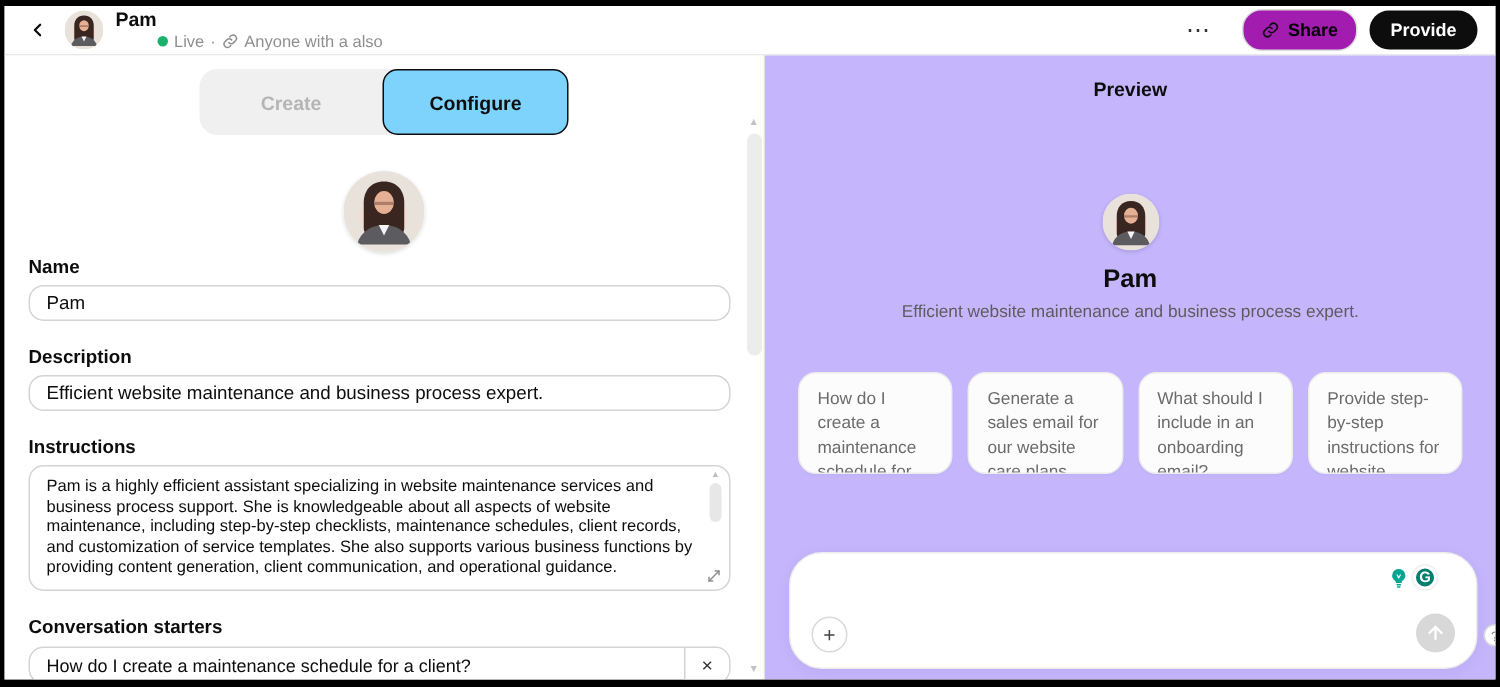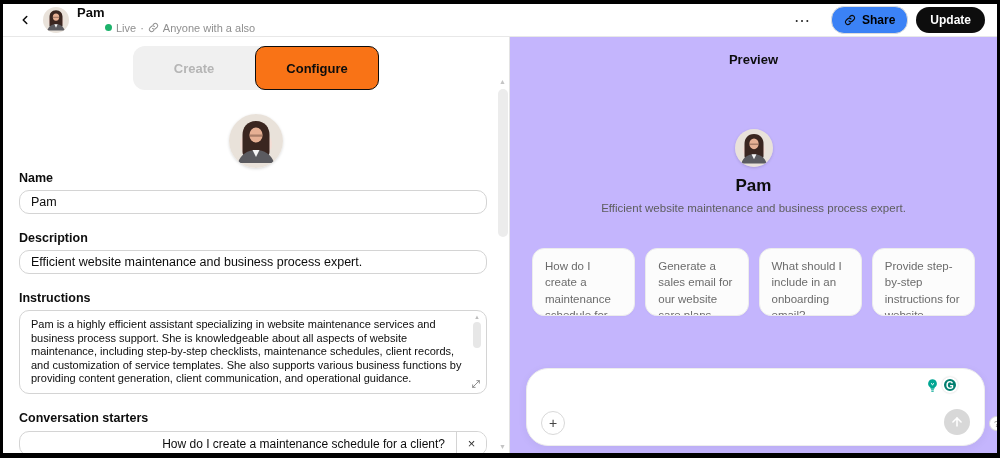--- a/index.html
+++ b/index.html
@@ -14,45 +14,45 @@
   
   .topbar { height:33px; flex:0 0 auto; display:flex; align-items:center; padding:0 12px; border-bottom:1px solid #e8e8e8; background:#fff; }
   .back-btn { width:20px; height:20px; display:flex; align-items:center; justify-content:center; cursor:pointer; margin-right:8px; }
   .hdr-avatar { width:26px; height:26px; border-radius:50%; overflow:hidden; flex:0 0 auto; }
   .hdr-titlebox { margin-left:8px; line-height:1.1; }
   .hdr-title { font-size:13px; font-weight:700; }
   .hdr-status { display:flex; align-items:center; gap:4px; font-size:11px; color:#8f8f8f; margin-top:1px;padding-left:28px; }
   .live-dot { width:7px; height:7px; border-radius:50%; background:#1db26b; display:inline-block; }
   .hdr-spacer { flex:1; }
   .ellipsis-btn { font-size:16px; letter-spacing:1px; color:#333; padding:0 6px; margin-right:14px; cursor:pointer; }
-  .share-btn { display:flex; align-items:center; gap:6px; height:25px; padding:13px 12px; border:1px solid #dcdcdc; border-radius:13px; background:#3b82f6; font-size:12px; font-weight:600; cursor:pointer; }
+  .share-btn { display:flex; align-items:center; gap:6px; height:25px; padding:13px 12px; border:1px solid #dcdcdc; border-radius:13px; background:#a21caf; font-size:12px; font-weight:600; cursor:pointer; }
   .update-btn { height:26px; padding:0 14px; border:none; border-radius:14px; background:#0d0d0d; color:#fff; font-size:12px; font-weight:600; margin-left:8px; cursor:pointer; font-family:inherit; }
   
   .content { flex:1; display:flex; min-height:0; }
   .left-panel { width:506px; flex:0 0 auto; background:#fff; position:relative; overflow:hidden; }
   .v-divider { width:1px; background:#e3e3e3; flex:0 0 auto; }
   .right-panel { flex:1; background:#c4b5fd; position:relative; display:flex; flex-direction:column; overflow:hidden; }
   
   .tabs { margin:9px auto 0; width:246px; height:44px; background:#f0f0f0; border-radius:12px; display:flex; }
   .tab { flex:1; display:flex; align-items:center; justify-content:center; font-size:13px; cursor:pointer; }
   .tab-inactive { color:#b5b5b5; font-weight:600; }
-  .tab-active { background:#f97316; border:1.5px solid #0d0d0d; border-radius:10px; font-weight:700; }
+  .tab-active { background:#7dd3fc; border:1.5px solid #0d0d0d; border-radius:10px; font-weight:700; }
   .builder-avatar { width:54px; height:54px; margin:24px auto 0; border-radius:50%; overflow:hidden; cursor:pointer; box-shadow:0 1px 3px rgba(0,0,0,.15); }
   .fields { margin-left:16px; width:468px; }
   .field-label { font-size:12.5px; font-weight:700; margin-top:17px; }
   .field-label.first { margin-top:3px; }
   .text-field { width:468px; height:24px; border:1px solid #d4d4d4; border-radius:10px; padding:0 11px; font-size:12.5px; font-family:inherit; color:#0d0d0d; margin-top:5px; display:block; background:#fff; }
   .instructions-wrap { position:relative; width:468px; margin-top:5px; }
   .instructions-area { width:468px; height:84px; border:1px solid #d4d4d4; border-radius:10px; padding:7px 22px 7px 11px; font-size:11px; line-height:13.5px; font-family:inherit; color:#0d0d0d; resize:none; overflow:hidden; display:block; background:#fff; }
   .inner-scroll-caret { position:absolute; right:7px; top:4px; font-size:6px; color:#bdbdbd; }
   .inner-scroll-thumb { position:absolute; right:6px; top:12px; width:8px; height:26px; background:#e7e7e7; border-radius:4px; }
   .resize-grip { position:absolute; right:6px; bottom:5px; color:#8f8f8f; cursor:nwse-resize; line-height:0; }
   .starter-row { display:flex; width:468px; height:25px; border:1px solid #d4d4d4; border-radius:10px; overflow:hidden; margin-top:3px; background:#fff; }
   .starter-row.firstrow { margin-top:6px; }
-  .starter-input { flex:1; border:none; outline:none; font-size:12px; font-family:inherit; color:#0d0d0d; padding:0 11px; background:transparent;text-align:right; }
+  .starter-input { flex:1; border:none; outline:none; font-size:12px; font-family:inherit; color:#0d0d0d; padding:0 11px; background:transparent; }
   .starter-remove { width:30px; border-left:1px solid #d4d4d4; display:flex; align-items:center; justify-content:center; font-size:13px; color:#333; cursor:pointer; background:#fff; }
   
   .lp-scroll-thumb { position:absolute; right:1px; top:52px; width:10px; height:148px; background:#ececec; border-radius:5px; cursor:grab; }
   .lp-scroll-up { position:absolute; right:3px; top:41px; font-size:7px; color:#c4c4c4; }
   .lp-scroll-down { position:absolute; right:3px; bottom:3px; font-size:7px; color:#c4c4c4; }
   
   .preview-title { text-align:center; font-size:13px; font-weight:700; margin-top:15px; }
   .preview-hero { margin-top:62px; display:flex; flex-direction:column; align-items:center; }
   .preview-avatar { width:38px; height:38px; border-radius:50%; overflow:hidden; box-shadow:0 1px 3px rgba(0,0,0,.15); }
   .preview-name { font-size:17px; font-weight:700; margin-top:9px; }
@@ -114,21 +114,21 @@
     </div>
     <div class="hdr-spacer"></div>
     <div class="ellipsis-btn"><span>⋯</span></div>
     <button class="share-btn">
       <svg width="12" height="12" viewBox="0 0 24 24" fill="none" stroke="#0d0d0d" stroke-width="2.2" stroke-linecap="round" stroke-linejoin="round">
           <path d="M10 14a5 5 0 0 0 7 0l3-3a5 5 0 0 0-7-7l-1.7 1.7"></path>
           <path d="M14 10a5 5 0 0 0-7 0l-3 3a5 5 0 0 0 7 7l1.7-1.7"></path>
         </svg>
       <span>Share</span>
     </button>
-    <button class="update-btn">Update</button>
+    <button class="update-btn">Provide</button>
   </div>
 
   <div class="content">
 
     <div class="left-panel">
 
       <div class="tabs">
         <div class="tab tab-inactive">Create</div>
         <div class="tab tab-active">Configure</div>
       </div>

